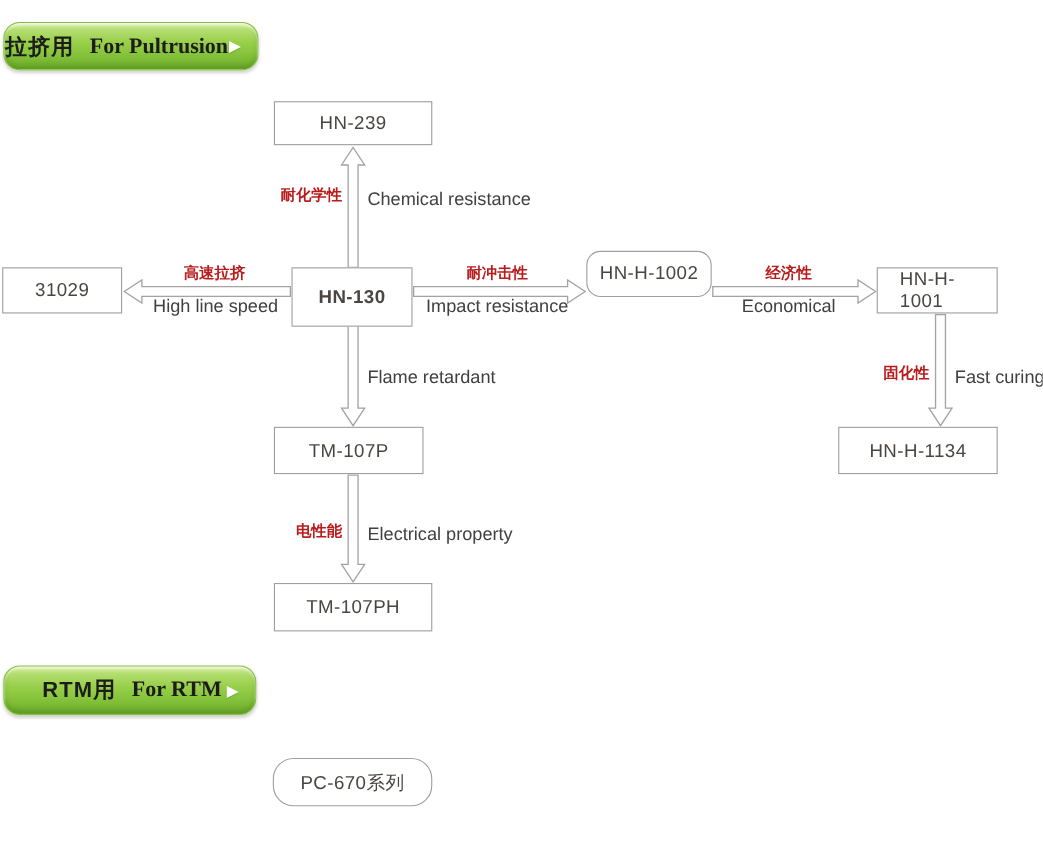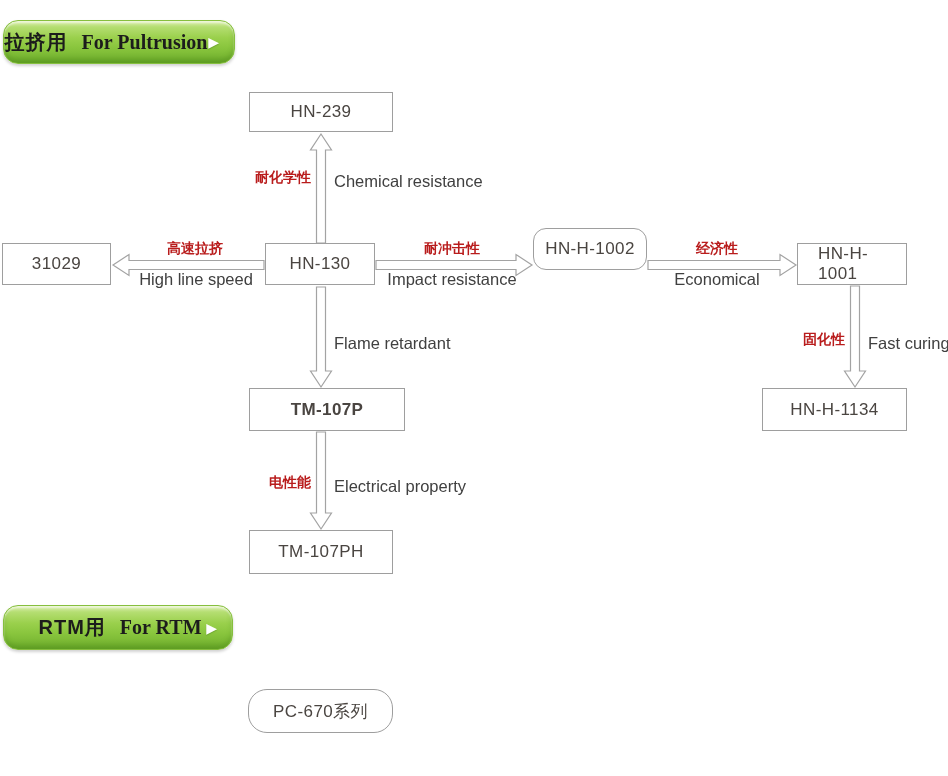--- a/index.html
+++ b/index.html
@@ -55,24 +55,24 @@
       <path d="M376 260.5 L516 260.5 L516 254.5 L532 265 L516 275.5 L516 269.5 L376 269.5 Z"></path>
       <path d="M648 260.5 L780 260.5 L780 254.5 L796 265 L780 275.5 L780 269.5 L648 269.5 Z"></path>
       <path d="M316.5 287 L316.5 371 L310.5 371 L321 387 L331.5 371 L325.5 371 L325.5 287 Z"></path>
       <path d="M316.5 432 L316.5 513 L310.5 513 L321 529 L331.5 513 L325.5 513 L325.5 432 Z"></path>
       <path d="M850.5 286 L850.5 371 L844.5 371 L855 387 L865.5 371 L859.5 371 L859.5 286 Z"></path>
     </g>
   </svg>
 
   <div class="node" style="left:249px;top:92px;width:144px;height:40px;">HN-239</div>
   <div class="node" style="left:2px;top:243px;width:109px;height:42px;">31029</div>
-  <div class="node" style="left:265px;top:243px;width:110px;height:42px;">HN-130</div>
+  <div class="node" style="left:265px;top:243px;width:110px;height:54px;font-weight:bold;">HN-130</div>
   <div class="node" style="left:533px;top:228px;width:114px;height:42px;border-radius:13px;">HN-H-1002</div>
   <div class="node" style="left:797px;top:243px;width:110px;height:42px;padding-left:20px;">HN-H-1001</div>
-  <div class="node" style="left:249px;top:388px;width:156px;height:43px;font-weight:bold;">TM-107P</div>
+  <div class="node" style="left:249px;top:388px;width:136px;height:43px;">TM-107P</div>
   <div class="node" style="left:762px;top:388px;width:145px;height:43px;">HN-H-1134</div>
   <div class="node" style="left:249px;top:530px;width:144px;height:44px;">TM-107PH</div>
   <div class="node" style="left:248px;top:689px;width:145px;height:44px;border-radius:19px;">PC-670系列</div>
 
   <div class="lbl zh ta-r" style="left:151px;top:169px;width:160px;">耐化学性</div>
   <div class="lbl en" style="left:334px;top:172px;">Chemical resistance</div>
 
   <div class="lbl zh ta-c" style="left:105px;top:240px;width:180px;">高速拉挤</div>
   <div class="lbl en ta-c" style="left:106px;top:270px;width:180px;">High line speed</div>
 

